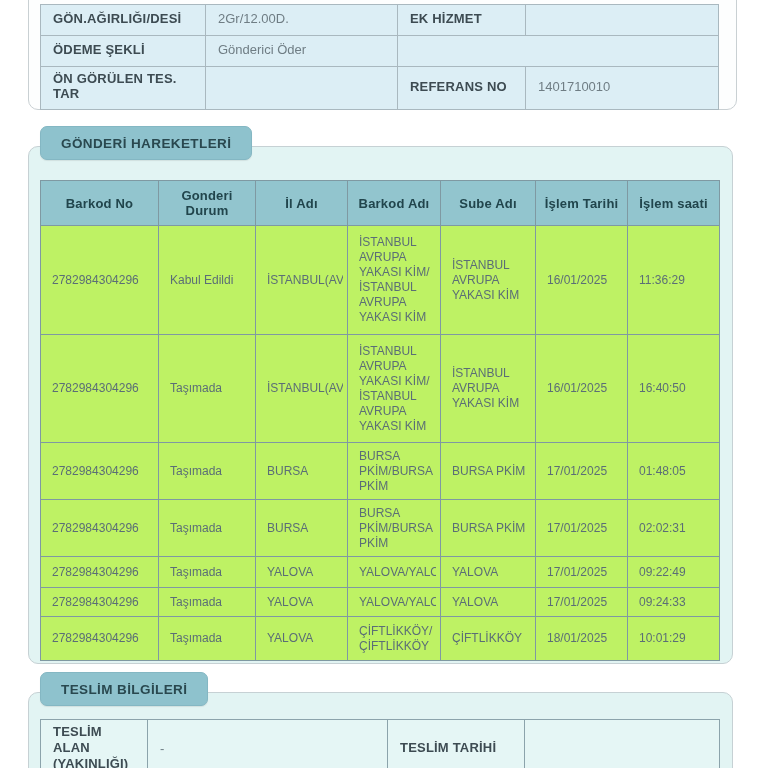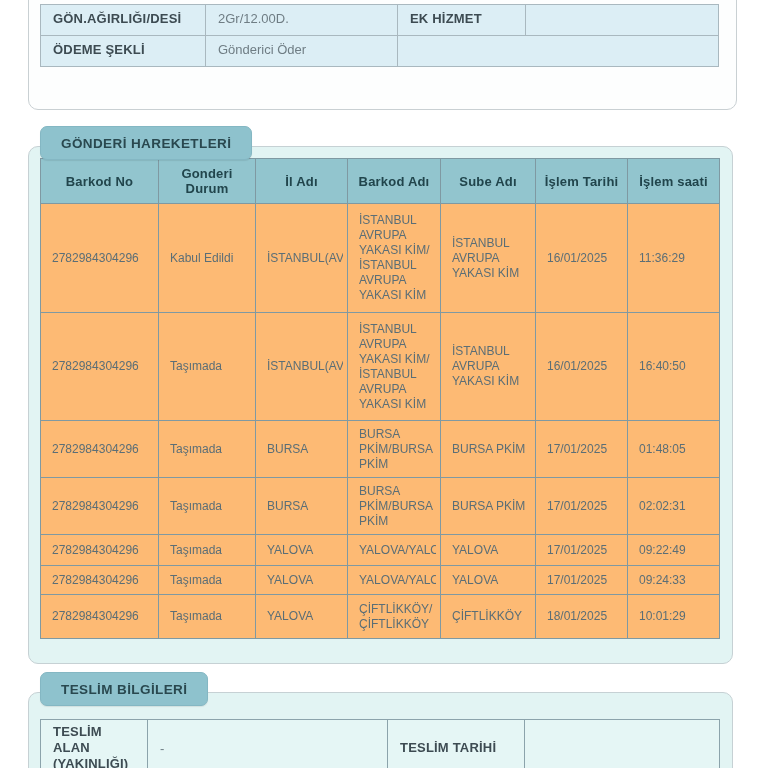--- a/index.html
+++ b/index.html
@@ -43,22 +43,22 @@
   td.val{color:#6f7d84;}
   tr.info-r1{height:31px;}
   tr.info-r2{height:31px;margin-top:20px;}
   tr.info-r3{height:41px;}
 
   
   .tab-movements{left:40px;top:126px;}
   .panel-movements{left:28px;top:146px;width:703px;height:516px;}
 
   table.mv{
-    position:absolute;left:40px;top:158px;width:679px;z-index:2;
-    border-collapse:collapse;table-layout:fixed;background:#fdba74;
+    position:absolute;left:40px;top:180px;width:679px;z-index:2;
+    border-collapse:collapse;table-layout:fixed;background:#bef264;
   }
   table.mv th{
     background:#92c5ce;color:#21454c;font-weight:bold;font-size:13px;
     border:1px solid #7f99a2;text-align:center;vertical-align:middle;
     padding:4px 3px;box-sizing:border-box;height:45px;letter-spacing:.2px;
   }
   table.mv td{
     border:1px solid #7f99a2;color:#5b6e76;font-size:12px;
     vertical-align:middle;text-align:left;padding:3px 4px 3px 11px;
     box-sizing:border-box;overflow:hidden;
@@ -101,20 +101,27 @@
         <tr class="info-r1">
       <td class="lbl">GÖN.AĞIRLIĞI/DESİ</td>
       <td class="val">2Gr/12.00D.</td>
       <td class="lbl">EK HİZMET</td>
       <td class="val"></td>
     </tr>
     <tr class="info-r2">
       <td class="lbl">ÖDEME ŞEKLİ</td>
       <td class="val">Gönderici Öder</td>
       <td class="val" colspan="2"></td>
+    </tr>
+    <tr class="info-r3">
+      <td class="lbl">ÖN GÖRÜLEN TES.
+TAR</td>
+      <td class="val"></td>
+      <td class="lbl">REFERANS NO</td>
+      <td class="val">1401710010</td>
     </tr>
   </tbody>
     </table>
 </div>
 
 <div class="tab tab-movements">GÖNDERİ HAREKETLERİ</div>
 <div class="panel panel-movements"></div>
 
 <table class="mv">
   <colgroup>

